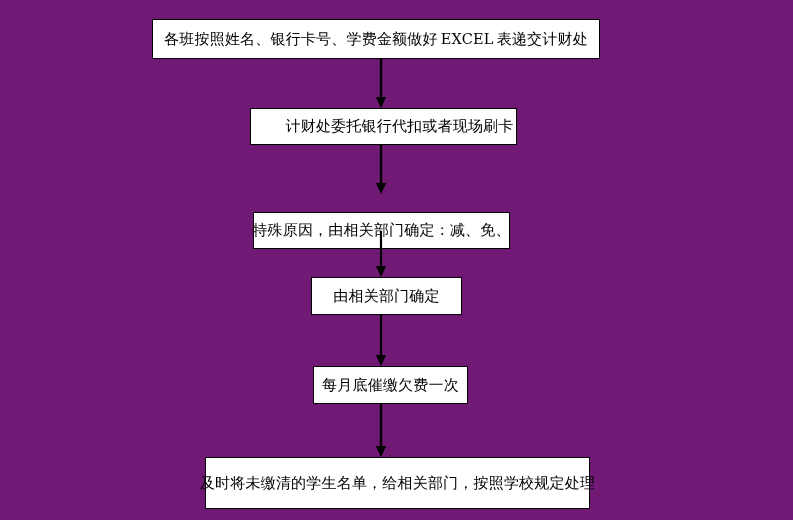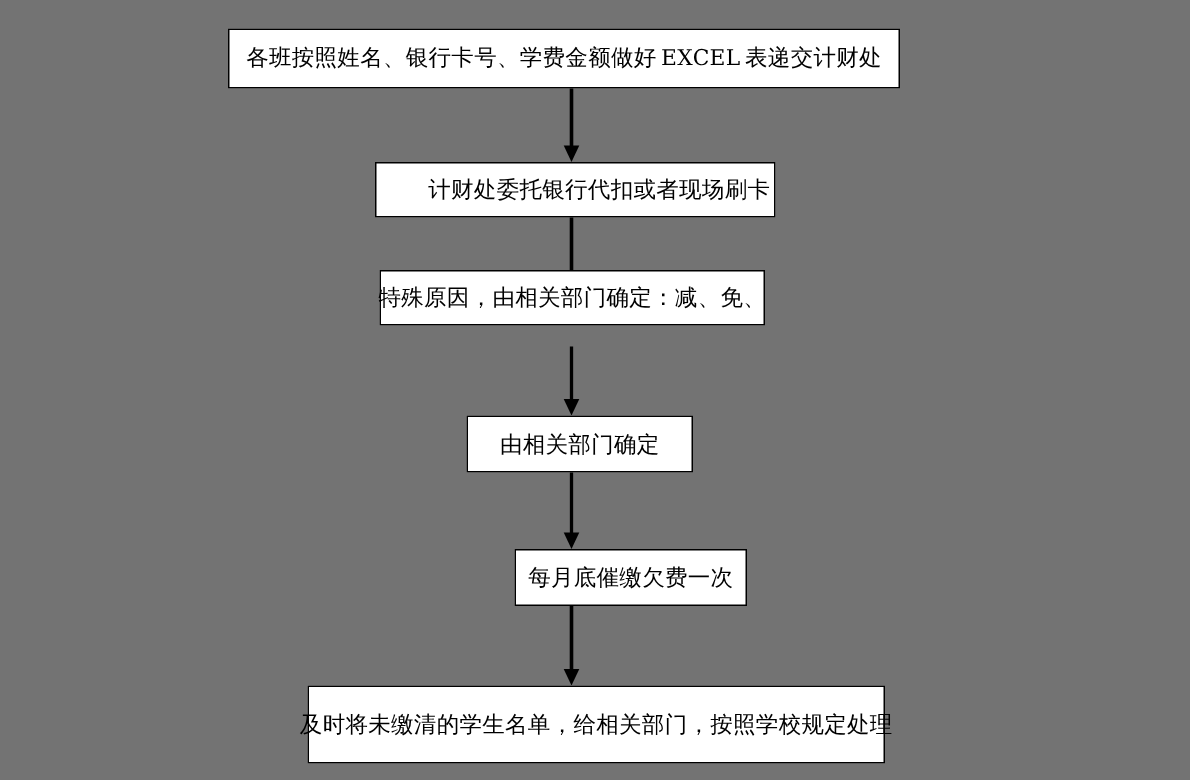--- a/index.html
+++ b/index.html
@@ -12,21 +12,21 @@
     width: 793px;
     height: 520px;
     font-family: "DejaVu Sans", "Liberation Sans", sans-serif;
     color: #000000;
     overflow: hidden;
   }
   #canvas {
     position: relative;
     width: 793px;
     height: 520px;
-    background: #737373;
+    background: #701a75;
   }
   .node {
     position: absolute;
     box-sizing: border-box;
     border: 1px solid #000000;
     background: #ffffff;
     display: flex;
     align-items: center;
     justify-content: center;
     text-align: center;
@@ -72,21 +72,21 @@
     <span class="node-label">计财处委托银行代扣或者现场刷卡</span>
   </div>
 
   <div class="connector" style="left:373px; top:145px; width:16px; height:50px;">
     <svg width="16" height="50" viewBox="0 0 16 50">
       <line x1="8" y1="0" x2="8" y2="41" stroke="#000000" stroke-width="2.4"></line>
       <polygon points="8,49 2.8,38 13.2,38" fill="#000000"></polygon>
     </svg>
   </div>
 
-  <div class="node" style="left:253px; top:180px; width:257px; height:37px;">
+  <div class="node" style="left:253px; top:212px; width:257px; height:37px;">
     <span class="node-label">特殊原因，由相关部门确定：减、免、</span>
   </div>
 
   <div class="connector" style="left:373px; top:231px; width:16px; height:47px;">
     <svg width="16" height="47" viewBox="0 0 16 47">
       <line x1="8" y1="0" x2="8" y2="38" stroke="#000000" stroke-width="2.2"></line>
       <polygon points="8,46 2.8,35 13.2,35" fill="#000000"></polygon>
     </svg>
   </div>
 
@@ -94,21 +94,21 @@
     <span class="node-label">由相关部门确定</span>
   </div>
 
   <div class="connector" style="left:373px; top:315px; width:16px; height:52px;">
     <svg width="16" height="52" viewBox="0 0 16 52">
       <line x1="8" y1="0" x2="8" y2="43" stroke="#000000" stroke-width="2.2"></line>
       <polygon points="8,51 2.8,40 13.2,40" fill="#000000"></polygon>
     </svg>
   </div>
 
-  <div class="node" style="left:313px; top:366px; width:155px; height:38px;margin-left:30px;">
+  <div class="node" style="left:313px; top:366px; width:155px; height:38px;">
     <span class="node-label">每月底催缴欠费一次</span>
   </div>
 
   <div class="connector" style="left:373px; top:404px; width:16px; height:54px;">
     <svg width="16" height="54" viewBox="0 0 16 54">
       <line x1="8" y1="0" x2="8" y2="45" stroke="#000000" stroke-width="2.4"></line>
       <polygon points="8,53 2.8,42 13.2,42" fill="#000000"></polygon>
     </svg>
   </div>
 

